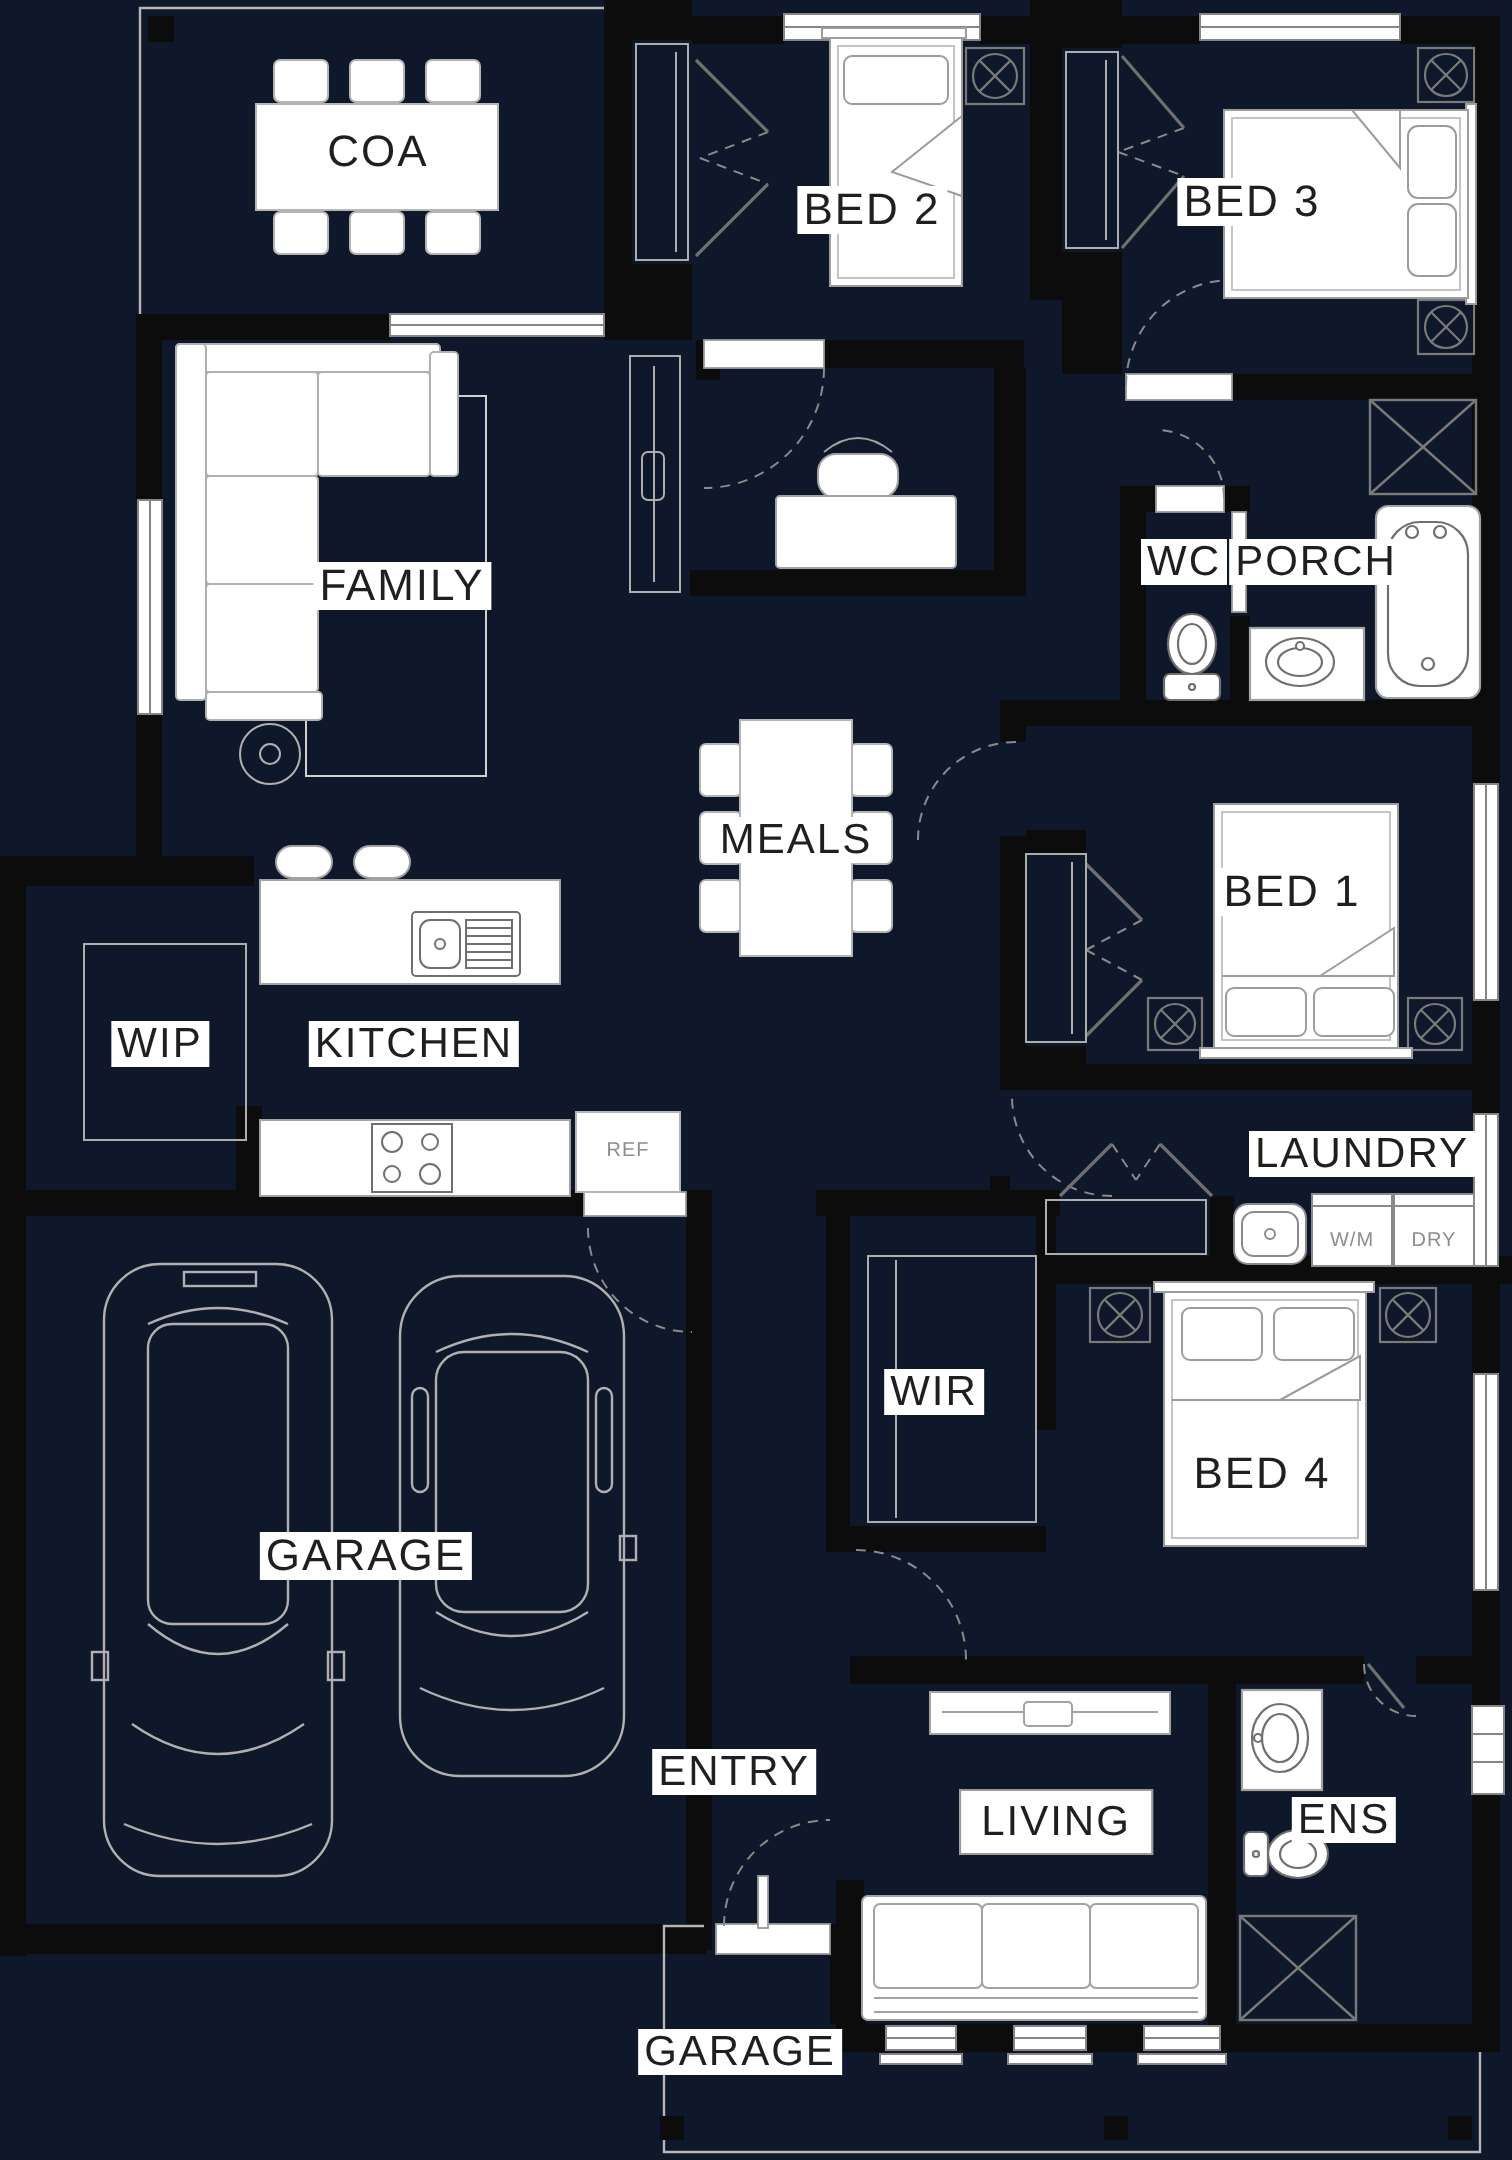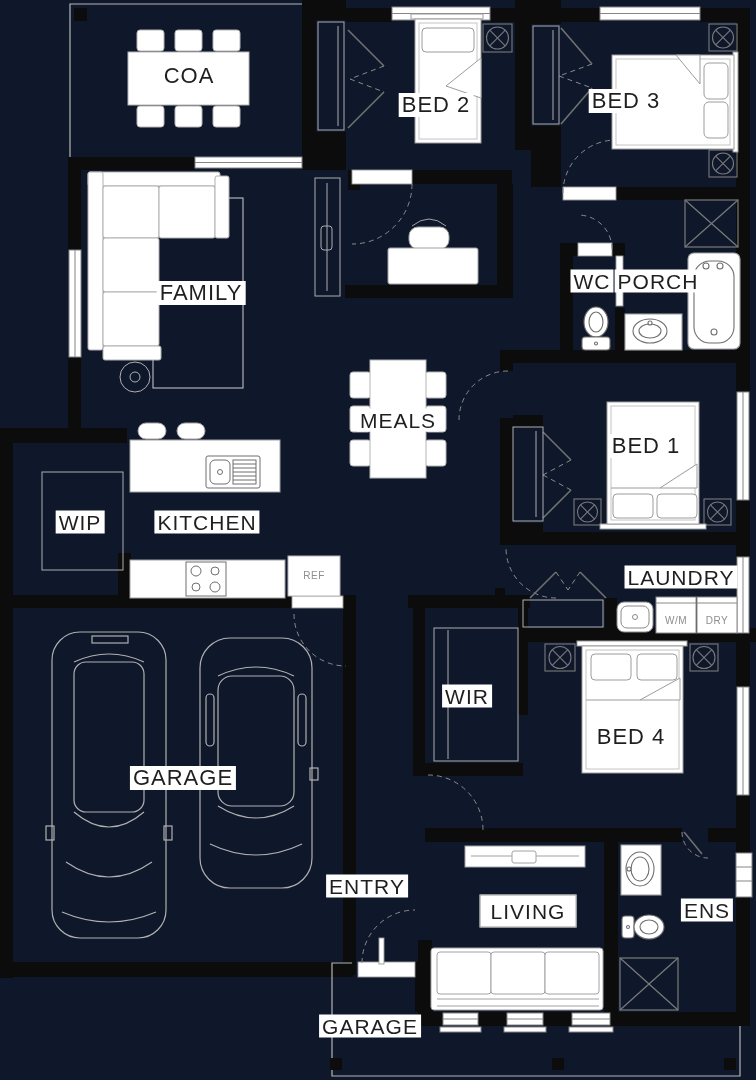--- a/index.html
+++ b/index.html
@@ -400,20 +400,20 @@
   <div class="label" style="left:398px;top:420px">MEALS</div>
   <div class="label lg" style="left:646px;top:446px">BED 1</div>
   <div class="label" style="left:80px;top:522px">WIP</div>
   <div class="label" style="left:207px;top:522px">KITCHEN</div>
   <div class="label" style="left:681px;top:577px">LAUNDRY</div>
   <div class="label lg" style="left:183px;top:778px">GARAGE</div>
   <div class="label" style="left:467px;top:696px">WIR</div>
   <div class="label lg" style="left:631px;top:737px">BED 4</div>
   <div class="label" style="left:367px;top:886px">ENTRY</div>
   <div class="label boxed" style="left:528px;top:911px">LIVING</div>
-  <div class="label" style="left:707px;top:910px">ENS</div>
+  <div class="label" style="left:672px;top:910px">ENS</div>
   <div class="label" style="left:370px;top:1026px">GARAGE</div>
 
   <div class="label sm" style="left:314px;top:576px">REF</div>
   <div class="label sm" style="left:676px;top:621px">W/M</div>
   <div class="label sm" style="left:717px;top:621px">DRY</div>
 
 </div>
 
 </body></html>

